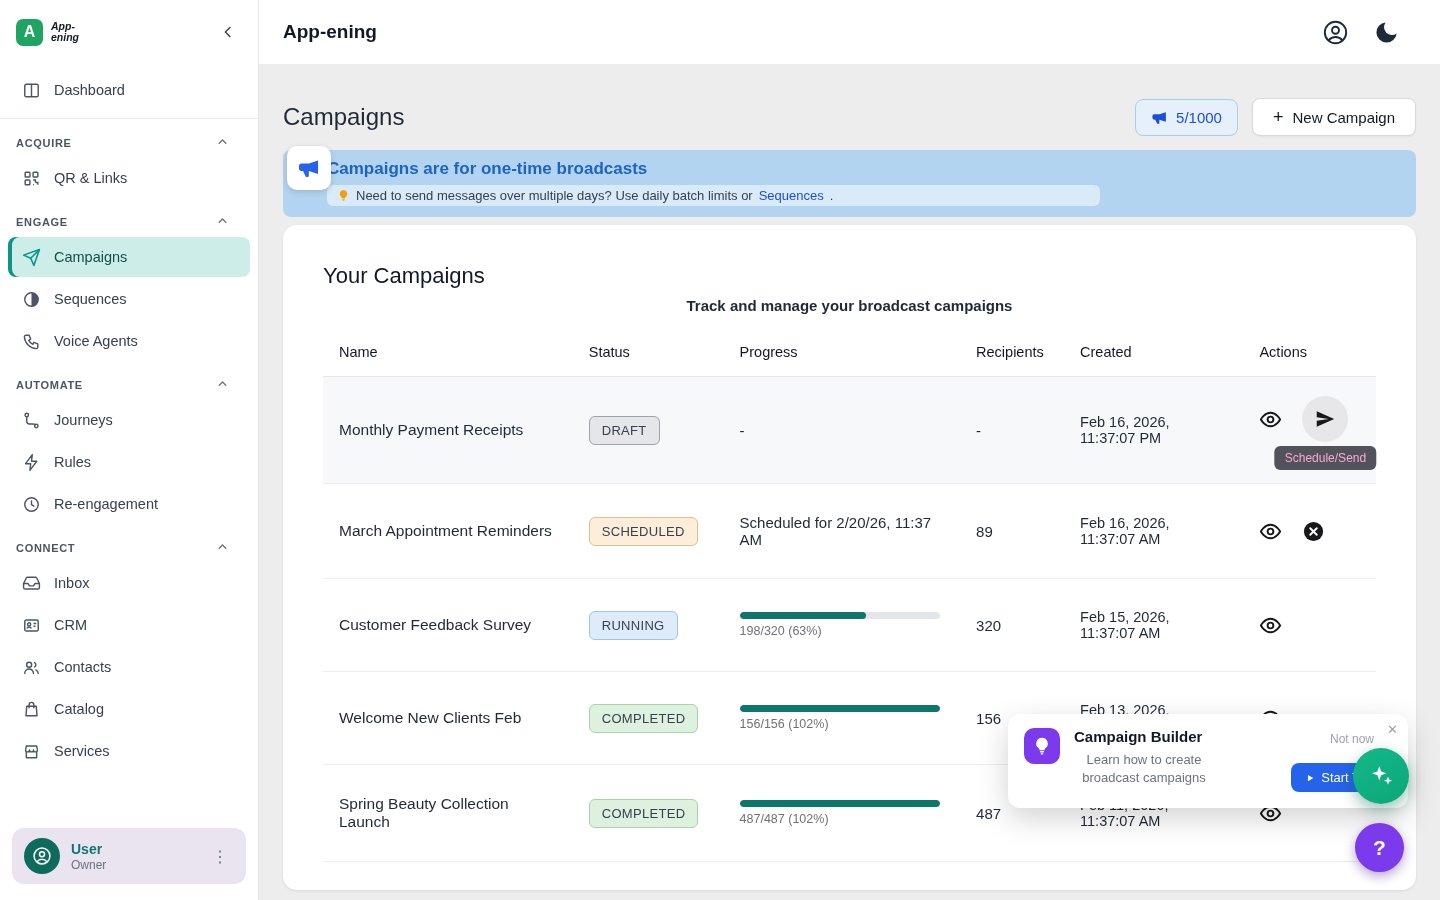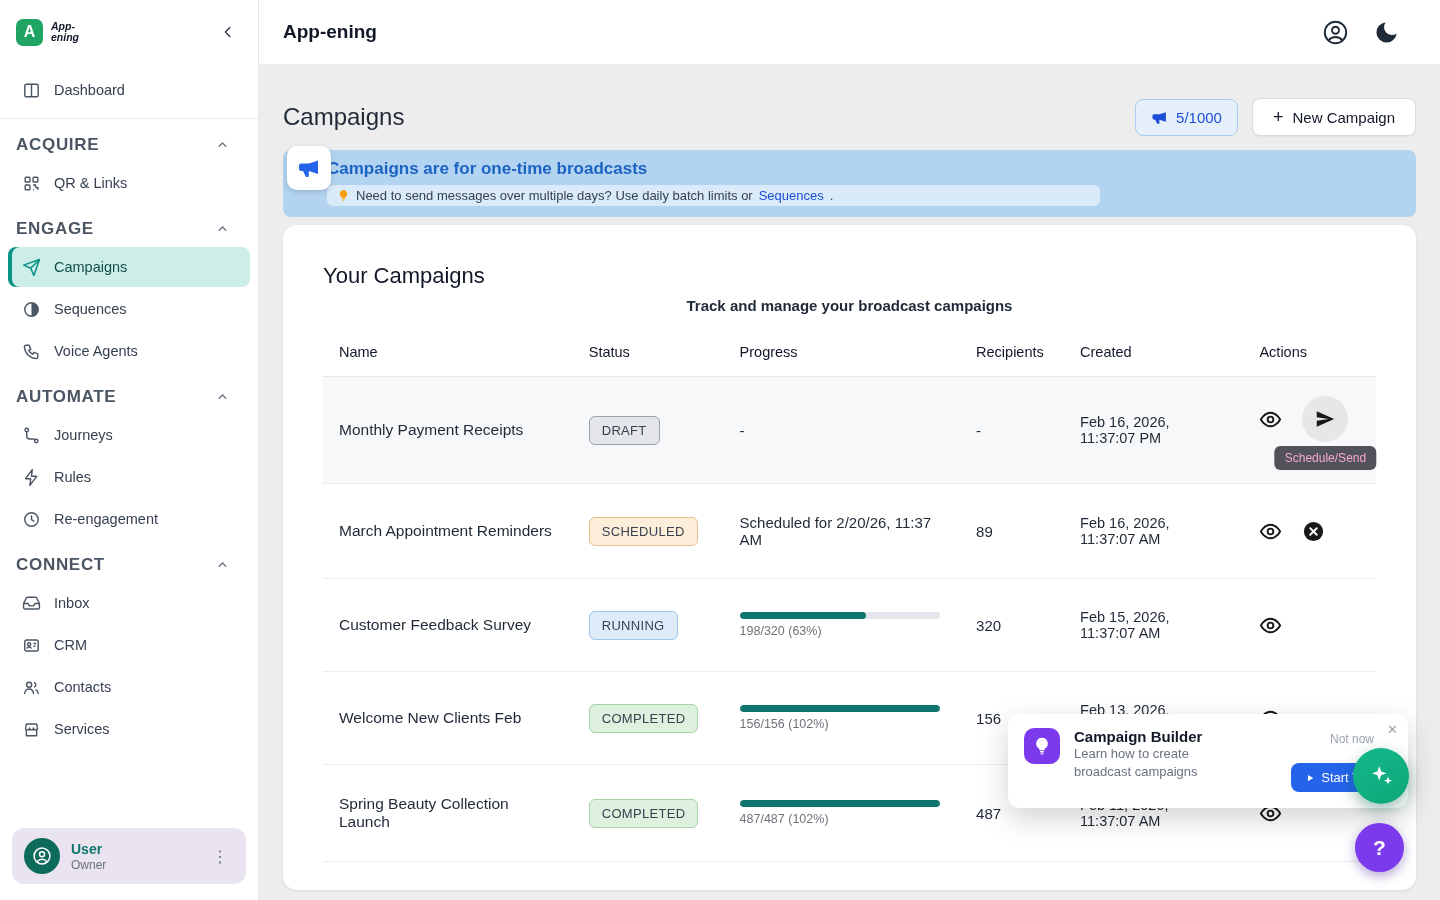--- a/index.html
+++ b/index.html
@@ -13,21 +13,21 @@
   .sb-logo { display:flex; align-items:center; gap:8px; }
   .logo-mark { width:27px; height:27px; border-radius:7px; background:#1fa463; color:#fff; font-weight:700; font-size:16px; display:flex; align-items:center; justify-content:center; }
   .logo-text { font-size:10.5px; font-style:italic; font-weight:700; color:#111827; line-height:1.05; }
   .collapse-btn { width:28px; height:28px; display:flex; align-items:center; justify-content:center; color:#374151; cursor:pointer; border-radius:6px; }
   .sb-nav { flex:1; overflow:hidden; padding-top:4px; }
   .sb-item { display:flex; align-items:center; gap:13px; height:40px; margin:2px 8px; padding:0 14px; border-radius:8px; font-size:14.5px; color:#374151; cursor:pointer; }
   .sb-item .ico { width:19px; height:19px; color:#4b5563; flex:none; }
   .sb-item.active { background:#cdeee8; color:#134e4a; box-shadow:inset 4px 0 0 #0d9488; }
   .sb-item.active .ico { color:#0d9488; }
   .sb-divider { border-bottom:1px solid #ececef; margin:8px 0 2px; }
-  .sb-section { display:flex; align-items:center; justify-content:space-between; padding:14px 28px 6px 16px; font-size:17px; font-weight:700; letter-spacing:.7px; color:#4b5563; cursor:pointer; }
+  .sb-section { display:flex; align-items:center; justify-content:space-between; padding:14px 28px 6px 16px; font-size:11px; font-weight:700; letter-spacing:.7px; color:#4b5563; cursor:pointer; }
   .sb-section .chev { width:15px; height:15px; color:#6b7280; }
   .sb-user { position:absolute; left:12px; right:12px; bottom:16px; background:#e9e4f0; border-radius:12px; padding:10px 12px; display:flex; align-items:center; gap:11px; cursor:pointer; }
   .sb-avatar { width:36px; height:36px; border-radius:50%; background:#0e6b5c; display:flex; align-items:center; justify-content:center; flex:none; }
   .sb-user-meta { flex:1; }
   .sb-user-name { font-size:14px; font-weight:700; color:#0f766e; }
   .sb-user-role { font-size:12px; color:#6b7280; margin-top:1px; }
   .kebab { font-size:16px; color:#6b7280; padding:4px 6px; cursor:pointer; }
 
   
   .main { flex:1; display:flex; flex-direction:column; position:relative; }
@@ -81,21 +81,21 @@
   .send-wrap { position:relative; }
   .send-circle { width:46px; height:46px; border-radius:50%; background:#e7e7e9; display:flex; align-items:center; justify-content:center; border:none; cursor:pointer; color:#18181b; }
   .send-circle .ico { width:22px; height:22px; }
   .tooltip { position:absolute; top:calc(100% + 4px); left:50%; transform:translateX(-50%); background:#52525b; color:#f9a8d4; font-size:12px; padding:5px 10px; border-radius:6px; white-space:nowrap; z-index:5; }
 
   
   .toast { position:absolute; right:32px; bottom:92px; width:400px; height:94px; background:#fff; border-radius:12px; box-shadow:0 10px 30px rgba(0,0,0,.18); padding:14px 16px; display:flex; gap:14px; z-index:10; }
   .toast-icon { width:36px; height:36px; border-radius:10px; background:#7c3aed; display:flex; align-items:center; justify-content:center; flex:none; }
   .toast-body { flex:1; }
   .toast-title { font-size:15px; font-weight:700; color:#111827; }
-  .toast-text { font-size:13px; color:#6b7280; line-height:1.35; max-width:140px; }
+  .toast-text { font-size:13px; color:#6b7280; margin-top:6px; line-height:1.35; max-width:140px;text-align:center; }
   .toast-right { display:flex; flex-direction:column; align-items:flex-end; justify-content:space-between; padding:4px 18px 2px 0; }
   .not-now { font-size:12px; color:#9ca3af; cursor:pointer; }
   .btn-start { display:flex; align-items:center; gap:6px; background:#2563eb; color:#fff; border:none; border-radius:8px; padding:7px 14px; font-size:13px; cursor:pointer; white-space:nowrap; }
   .toast-close { position:absolute; top:8px; right:10px; font-size:13px; color:#9ca3af; cursor:pointer; background:none; border:none; }
 
   
   .fab-green { position:absolute; right:31px; bottom:96px; width:56px; height:56px; border-radius:50%; background:linear-gradient(145deg,#14b88a,#0ca678); border:none; display:flex; align-items:center; justify-content:center; box-shadow:0 6px 16px rgba(6,95,70,.4); cursor:pointer; z-index:20; }
   .fab-help { position:absolute; right:36px; bottom:28px; width:49px; height:49px; border-radius:50%; background:#7c3aed; border:none; color:#fff; font-size:21px; font-weight:700; display:flex; align-items:center; justify-content:center; box-shadow:0 4px 12px rgba(76,29,149,.4); cursor:pointer; z-index:20; }
 </style>
 </head>
@@ -219,20 +219,27 @@
         </svg>
       <span>CRM</span>
     </div>
     <div class="sb-item">
       <svg class="ico" viewBox="0 0 24 24" fill="none" stroke="currentColor" stroke-width="1.8" stroke-linecap="round">
           <circle cx="9" cy="8.5" r="3.2"></circle>
           <path d="M3.5 19.5a5.5 5.5 0 0111 0"></path>
           <path d="M15.8 5.7a3.2 3.2 0 010 5.6M17.5 15a5.5 5.5 0 013 4.5"></path>
         </svg>
       <span>Contacts</span>
+    </div>
+    <div class="sb-item">
+      <svg class="ico" viewBox="0 0 24 24" fill="none" stroke="currentColor" stroke-width="1.8" stroke-linejoin="round">
+          <path d="M6 8h12l1 12H5L6 8z"></path>
+          <path d="M9 10.5V6a3 3 0 016 0v4.5"></path>
+        </svg>
+      <span>Catalog</span>
     </div>
     <div class="sb-item">
       <svg class="ico" viewBox="0 0 24 24" fill="none" stroke="currentColor" stroke-width="1.8" stroke-linejoin="round">
           <path d="M4.5 10L5.5 5h13l1 5"></path>
           <path d="M4.5 10a2.5 2.5 0 005 0 2.5 2.5 0 005 0 2.5 2.5 0 005 0"></path>
           <path d="M5.5 12.5V20h13v-7.5"></path>
         </svg>
       <span>Services</span>
     </div>
   </nav>

